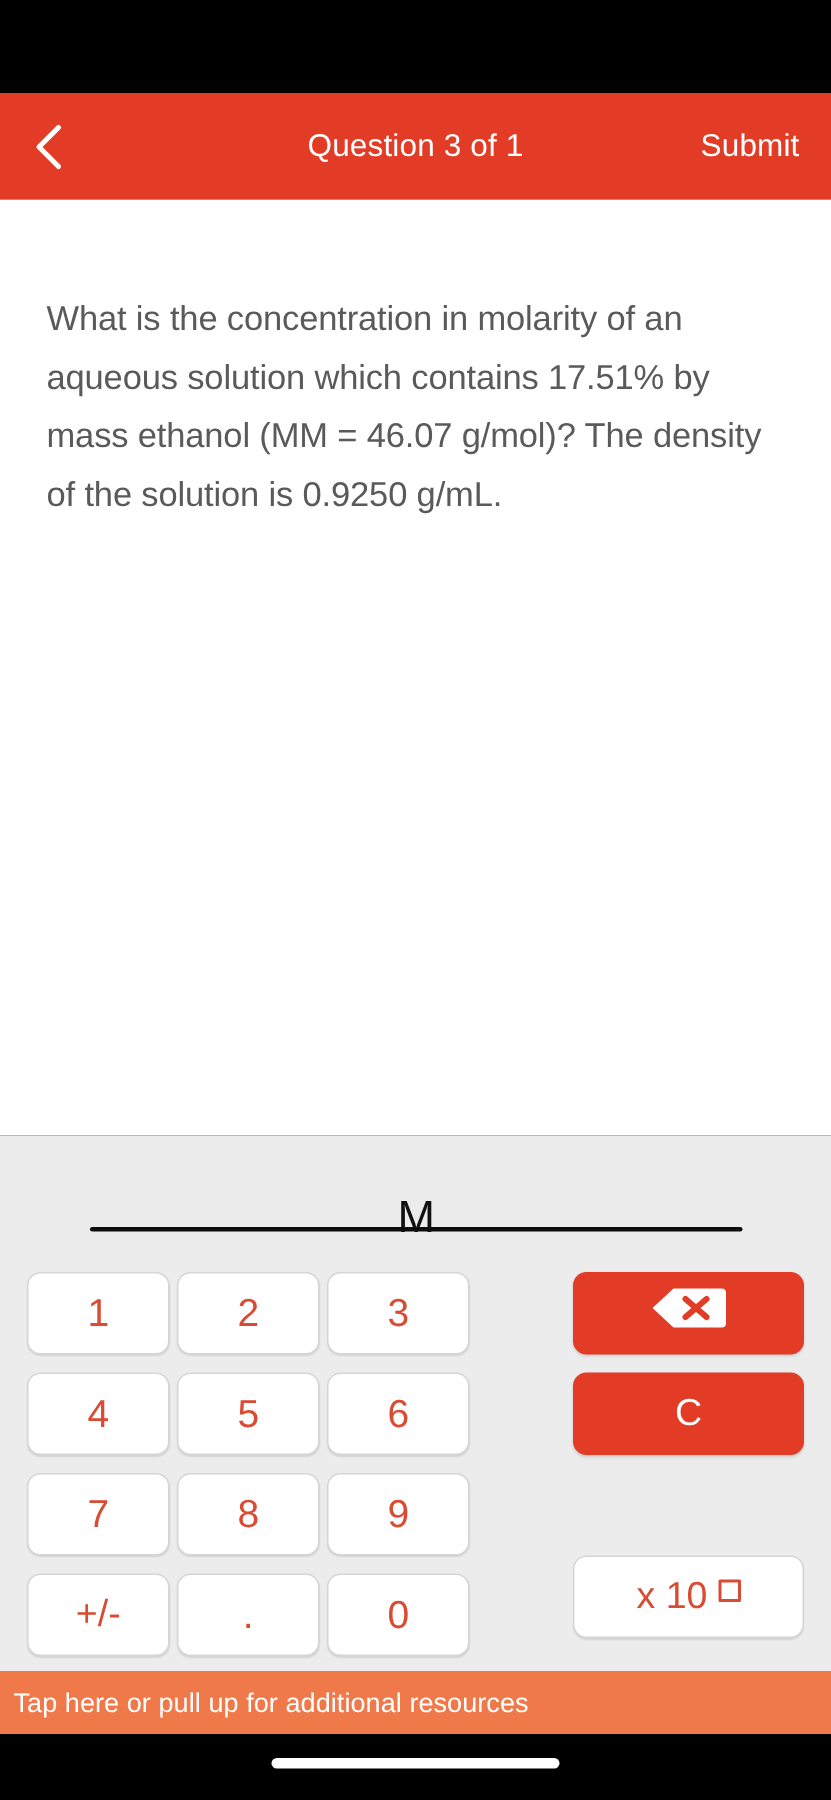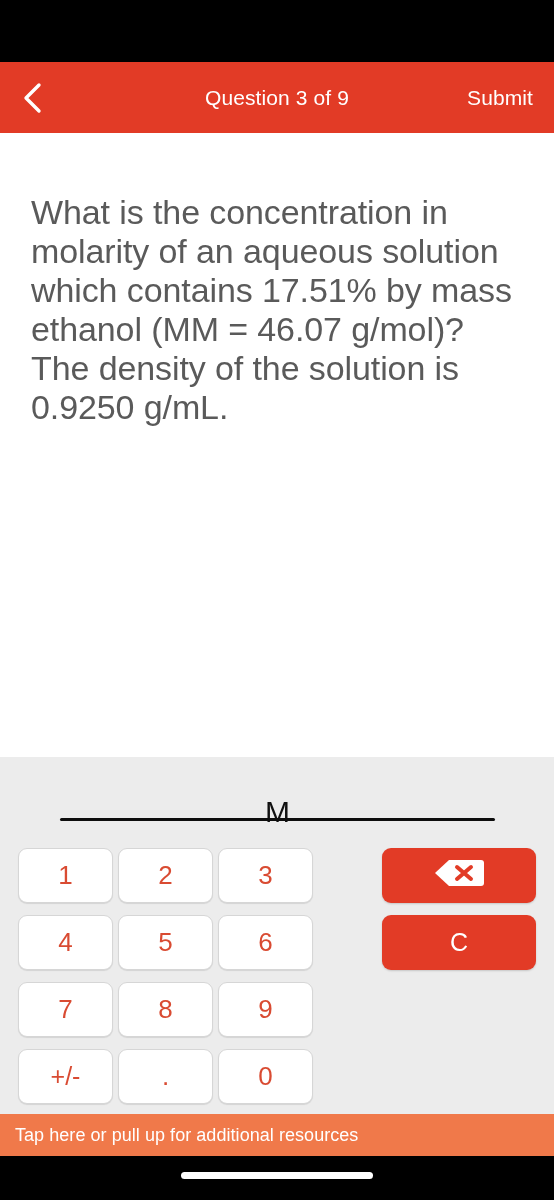--- a/index.html
+++ b/index.html
@@ -81,21 +81,21 @@
     height: 624px;
     background: #FFFFFF;
   }
 
   .question-text {
     position: absolute;
     top: 60px;
     left: 31px;
     width: 490px;
     color: #5A5A5A;
-    font-size: 34px;
+    font-size: 23px;
     line-height: 39px;
     letter-spacing: -0.1px;
   }
 
   
   .keypad-panel {
     position: absolute;
     top: 757px; left: 0;
     width: 554px;
     height: 357px;
@@ -219,21 +219,21 @@
     width: 554px;
     height: 42px;
     background: #F0794A;
     display: flex;
     align-items: center;
     cursor: pointer;
   }
   .resources-text {
     color: #FFFFFF;
     font-size: 18px;
-    padding-left: 15px;
+    padding-left: 9px;
     letter-spacing: 0.05px;
   }
 
   
   .home-area {
     position: absolute;
     top: 1156px; left: 0;
     width: 554px;
     height: 44px;
     background: #000000;
@@ -257,21 +257,21 @@
   <div class="status-bar"></div>
 
   <div class="nav-header">
     <div class="back-button">
       <span>
         <svg width="20" height="32" viewBox="0 0 20 32" fill="none">
           <path d="M17 3 L4 16 L17 29" stroke="#FFFFFF" stroke-width="3.4" stroke-linecap="round" stroke-linejoin="round"></path>
         </svg>
       </span>
     </div>
-    <div class="nav-title">Question 3 of 9</div>
+    <div class="nav-title">Question 3 of 1</div>
     <div class="submit-button">Submit</div>
   </div>
 
   <div class="content-area">
     <div class="question-text">What is the concentration in molarity of an aqueous solution which contains 17.51% by mass ethanol (MM = 46.07 g/mol)? The density of the solution is 0.9250 g/mL.</div>
   </div>
 
   <div class="keypad-panel">
 
     <div class="answer-row">
@@ -297,20 +297,26 @@
     <div class="action-col">
       <div class="action-btn red backspace">
         <span>
           <svg width="52" height="30" viewBox="0 0 52 30" fill="none">
             <path d="M16 2 L48 2 Q51 2 51 5 L51 25 Q51 28 48 28 L16 28 L2 15 Z" fill="#FFFFFF"></path>
             <path d="M24 9 L38 21 M38 9 L24 21" stroke="#E23B26" stroke-width="4" stroke-linecap="round"></path>
           </svg>
         </span>
       </div>
       <div class="action-btn red">C</div>
+      <div class="action-btn exp">
+        <span class="exp-label">
+          <span>x 10</span>
+          <span class="exp-box"></span>
+        </span>
+      </div>
     </div>
   </div>
 
   <div class="answer-underline"></div>
 
   <div class="resources-banner">
     <span class="resources-text">Tap here or pull up for additional resources</span>
   </div>
 
   <div class="home-area">

